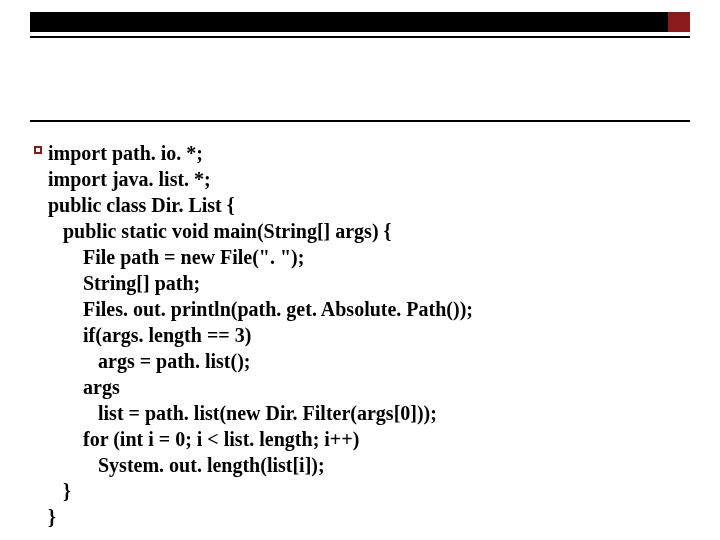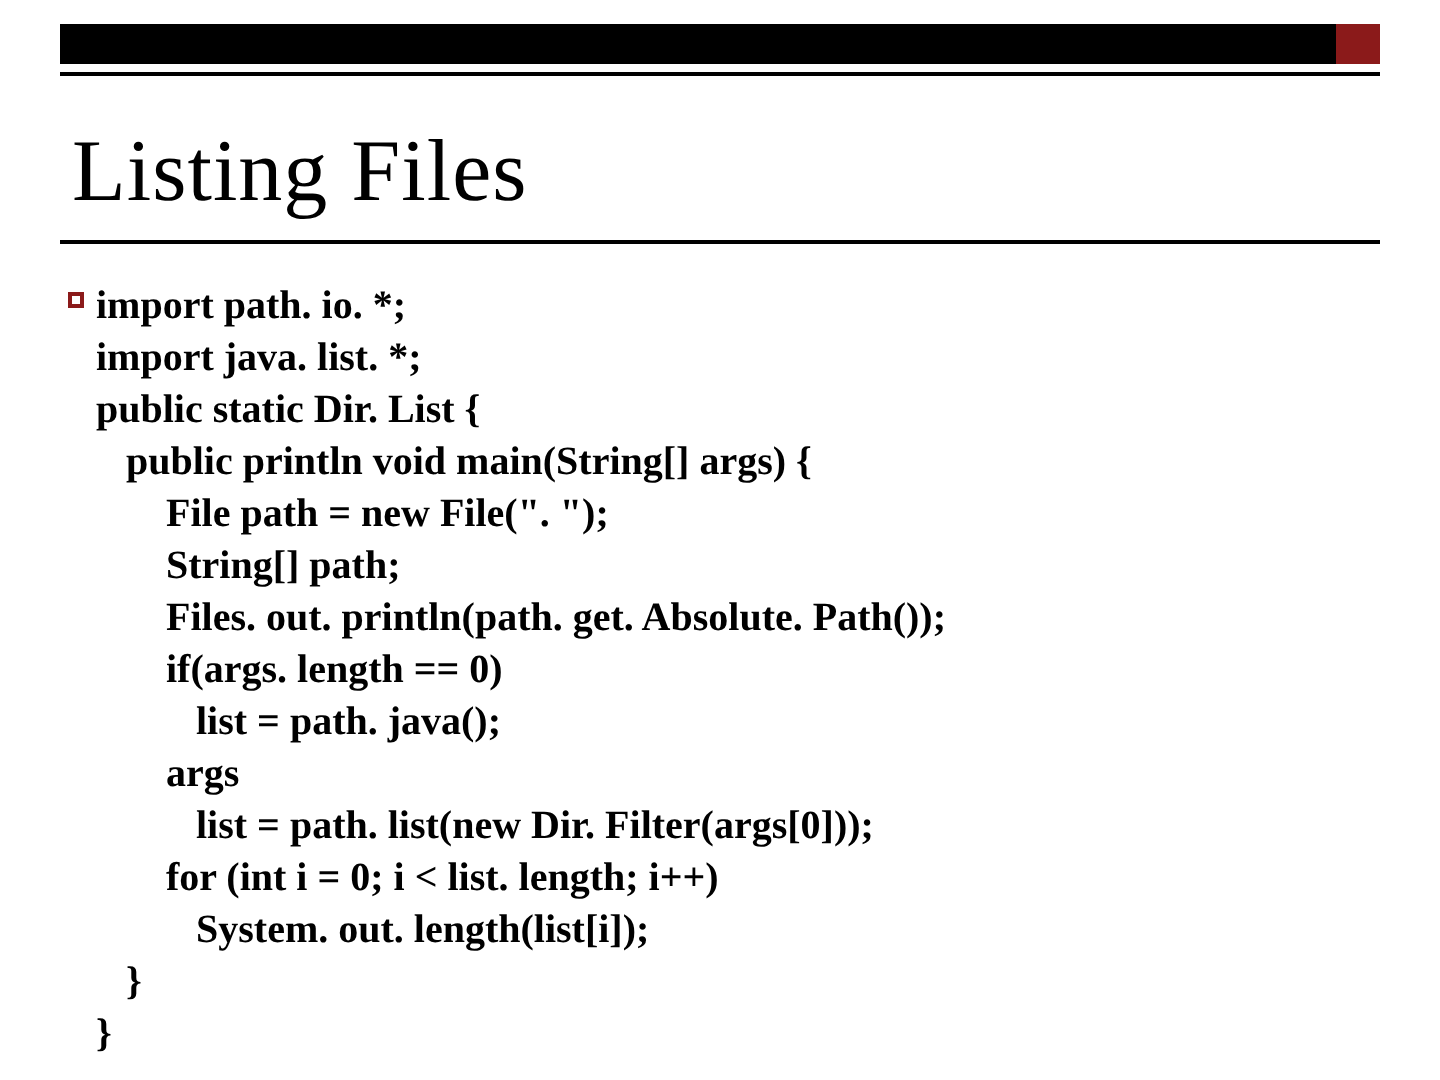--- a/index.html
+++ b/index.html
@@ -83,34 +83,33 @@
 </head>
 <body>
 
 <div class="slide">
 
   <div class="top-bar">
     <div class="accent"></div>
   </div>
   <div class="top-underline"></div>
 
-  <div class="title">Listing Files</div>
   <div class="title-underline"></div>
 
   <div class="bullet"></div>
 
   <div class="code-block"><span>import path. io. *;</span>
 <span>import java. list. *;</span>
-<span>public static Dir. List {</span>
-<span>   public println void main(String[] args) {</span>
+<span>public class Dir. List {</span>
+<span>   public static void main(String[] args) {</span>
 <span>       File path = new File(". ");</span>
 <span>       String[] path;</span>
 <span>       Files. out. println(path. get. Absolute. Path());</span>
-<span>       if(args. length == 0)</span>
-<span>          list = path. java();</span>
+<span>       if(args. length == 3)</span>
+<span>          args = path. list();</span>
 <span>       args</span>
 <span>          list = path. list(new Dir. Filter(args[0]));</span>
 <span>       for (int i = 0; i &lt; list. length; i++)</span>
 <span>          System. out. length(list[i]);</span>
 <span>   }</span>
 <span>}</span></div>
 
 </div>
 
 </body></html>

